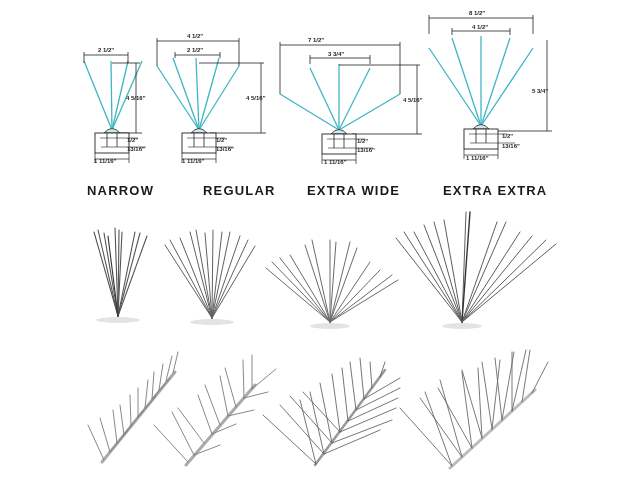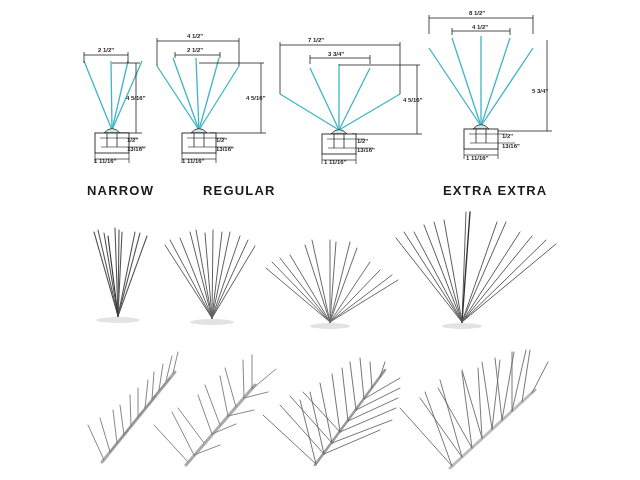--- a/index.html
+++ b/index.html
@@ -293,14 +293,15 @@
 
   <span class="dim-label" style="left:469px;top:10px;">8 1/2"</span>
   <span class="dim-label" style="left:472px;top:24px;">4 1/2"</span>
   <span class="dim-label" style="left:532px;top:88px;">5 3/4"</span>
   <span class="dim-label" style="left:502px;top:133px;">1/2"</span>
   <span class="dim-label" style="left:502px;top:143px;">13/16"</span>
   <span class="dim-label" style="left:466px;top:155px;">1 11/16"</span>
 
   <span class="model-name" style="left:87px;">NARROW</span>
   <span class="model-name" style="left:186px;padding-left:17px;">REGULAR</span>
+  <span class="model-name" style="left:307px;">EXTRA WIDE</span>
   <span class="model-name" style="left:443px;">EXTRA EXTRA</span>
 </div>
 
 </body></html>

